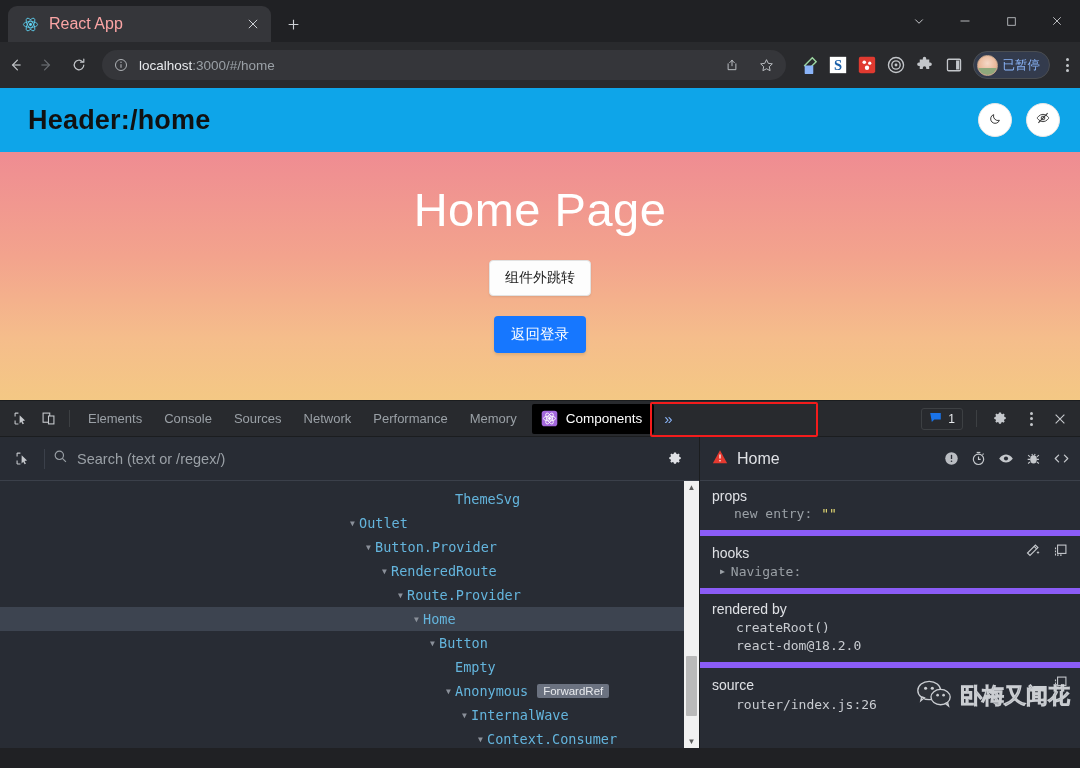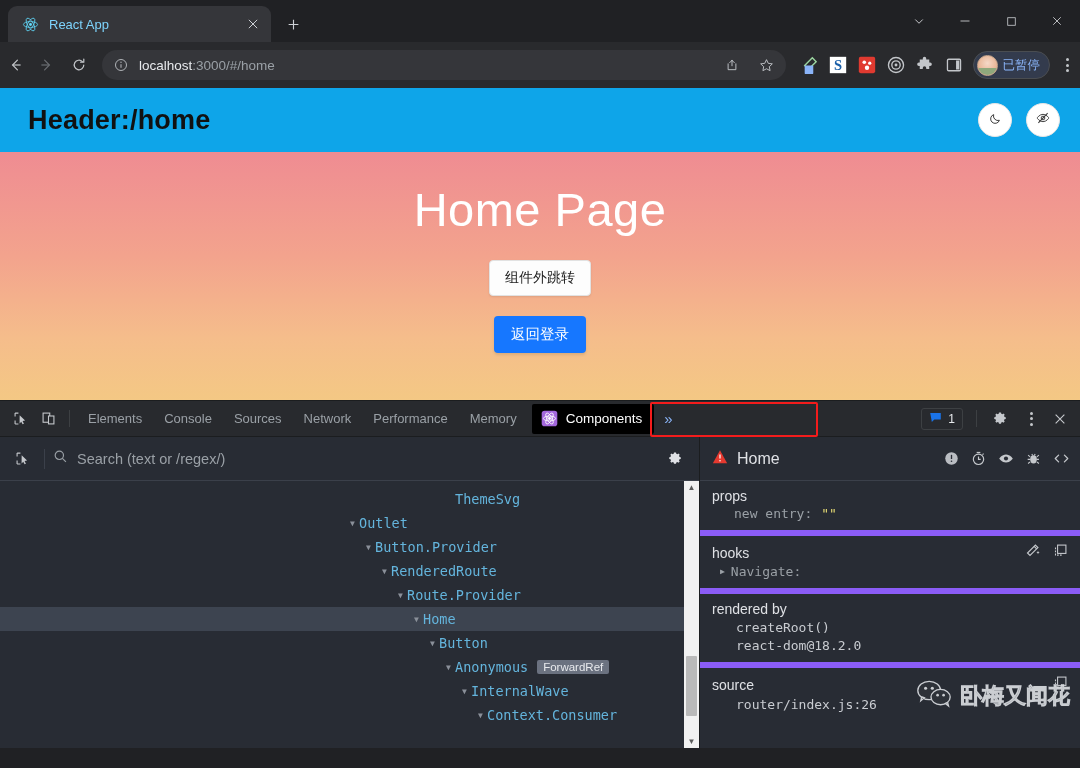--- a/index.html
+++ b/index.html
@@ -20,21 +20,21 @@
   .tab {
     height:36px; width:263px; background:#35363a; border-radius:9px 9px 0 0;
     display:flex; align-items:center; padding:0 10px 0 14px; gap:10px;
     position:relative;
   }
   .tab-favicon {
     width:17px; height:17px; flex:0 0 17px; display:flex;
     align-items:center; justify-content:center;
   }
   .tab-title {
-    flex:1; color:#7dd3fc; font-size:13px; white-space:nowrap;
+    flex:1; color:#fca5a5; font-size:16px; white-space:nowrap;
     overflow:hidden; text-overflow:ellipsis;
   }
   .tab-close {
     width:17px; height:17px; display:flex; align-items:center;
     justify-content:center; color:#cdd1d6; font-size:14px; line-height:1;
     border-radius:50%;
   }
   .new-tab {
     width:28px; height:28px; margin:0 0 4px 8px; display:flex;
     align-items:center; justify-content:center; color:#cdd1d6;
@@ -543,20 +543,25 @@
             </div>
             <div class="tree-row selected">
               <span style="flex: 0 0 410px;"></span>
               <span class="arrow">▼</span>
               <span>Home</span>
             </div>
             <div class="tree-row">
               <span style="flex: 0 0 426px;"></span>
               <span class="arrow">▼</span>
               <span>Button</span>
+            </div>
+            <div class="tree-row">
+              <span style="flex: 0 0 442px;"></span>
+              <span class="arrow"></span>
+              <span>Empty</span>
             </div>
             <div class="tree-row">
               <span style="flex: 0 0 442px;"></span>
               <span class="arrow">▼</span>
               <span>Anonymous</span>
               <span class="badge">ForwardRef</span>
             </div>
             <div class="tree-row">
               <span style="flex: 0 0 458px;"></span>
               <span class="arrow">▼</span>

